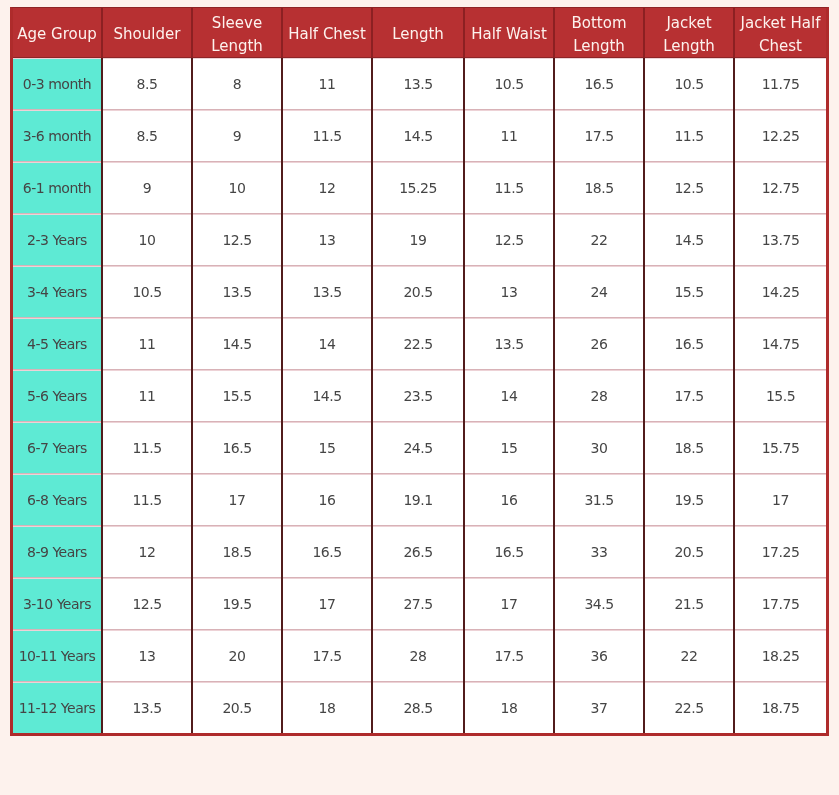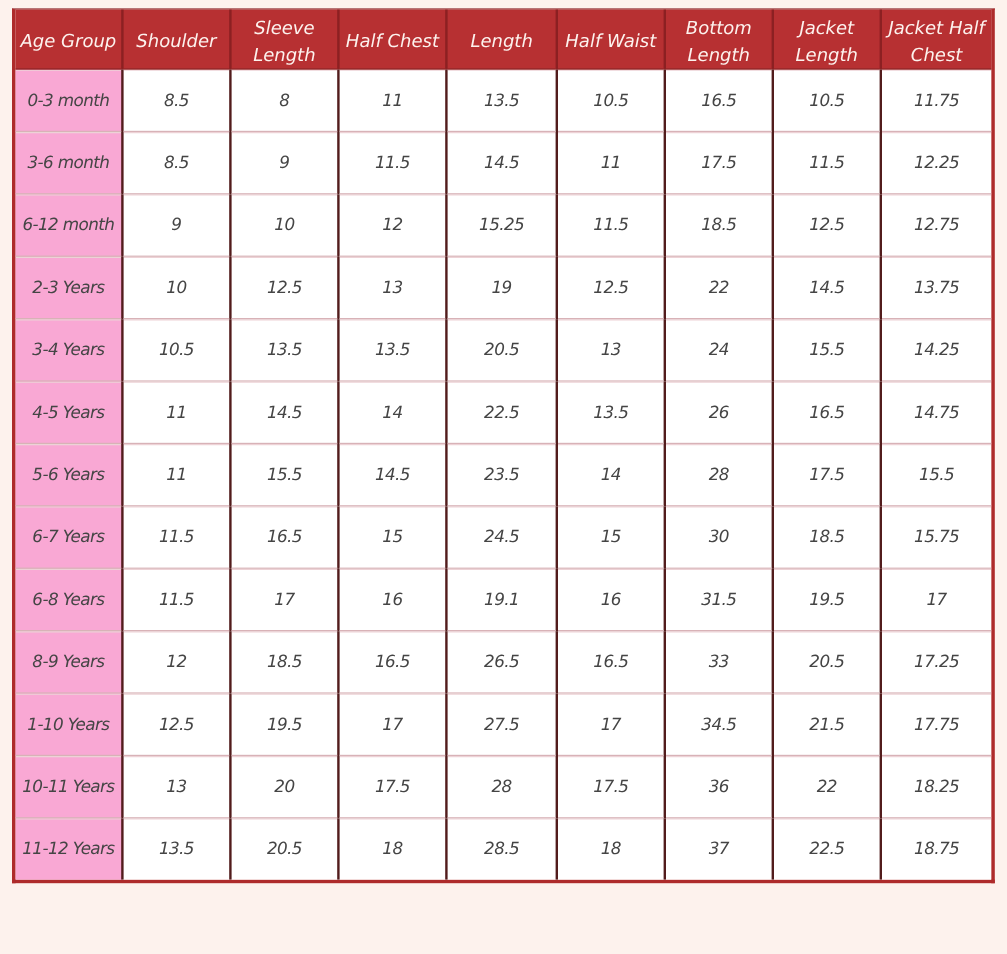--- a/index.html
+++ b/index.html
@@ -10,36 +10,36 @@
     font-family:"DejaVu Sans", sans-serif;
     overflow:hidden;
   }
   #chart-wrap{
     position:absolute;left:10px;top:7px;width:819px;
     box-sizing:border-box;
     border:3px solid #AE2B2B;
     border-top:1px solid #8E2426;
     filter:opacity(1);
   }
-  table.size-table{border-collapse:collapse;width:813px;table-layout:fixed;font-style:italic;}
+  table.size-table{border-collapse:collapse;width:813px;table-layout:fixed;}
   table.size-table th{
     background:#B73032;color:#FDF2EE;font-weight:400;font-size:15px;
     height:49px;padding:0 3px;text-align:center;vertical-align:middle;
     border-right:2px solid #8C2022;line-height:23.5px;border-bottom:1px solid #8E2426;
   }
   table.size-table th:last-child{border-right:0;text-align:center;}
   table.size-table th > span{display:block;position:relative;top:2.5px;}
   table.size-table td{
     background:#FFFFFF;color:#454545;font-size:14px;letter-spacing:-0.5px;height:51px;
     text-align:center;vertical-align:middle;
     border-right:2px solid #521C1C;border-top:1px solid #D8B2B7;box-shadow:inset 0 1px 0 #EDD2D6;
     padding:0 3px;
   }
   table.size-table td:last-child{border-right:0;}
-  table.size-table td.agecol{background:#f9a8d4;}
+  table.size-table td.agecol{background:#5eead4;}
   table.size-table tbody tr:first-child td{border-top:0;height:51px;}
 </style>
 </head>
 <body>
 
 <div id="chart-wrap">
   <table class="size-table">
       <colgroup>
         <col style="width: 89px;">
         <col style="width: 90px;">
@@ -99,21 +99,21 @@
           <td>8.5</td>
           <td>9</td>
           <td>11.5</td>
           <td>14.5</td>
           <td>11</td>
           <td>17.5</td>
           <td>11.5</td>
           <td>12.25</td>
         </tr>
         <tr>
-          <td class="agecol">6-12 month</td>
+          <td class="agecol">6-1 month</td>
           <td>9</td>
           <td>10</td>
           <td>12</td>
           <td>15.25</td>
           <td>11.5</td>
           <td>18.5</td>
           <td>12.5</td>
           <td>12.75</td>
         </tr>
         <tr>
@@ -187,21 +187,21 @@
           <td>12</td>
           <td>18.5</td>
           <td>16.5</td>
           <td>26.5</td>
           <td>16.5</td>
           <td>33</td>
           <td>20.5</td>
           <td>17.25</td>
         </tr>
         <tr>
-          <td class="agecol">1-10 Years</td>
+          <td class="agecol">3-10 Years</td>
           <td>12.5</td>
           <td>19.5</td>
           <td>17</td>
           <td>27.5</td>
           <td>17</td>
           <td>34.5</td>
           <td>21.5</td>
           <td>17.75</td>
         </tr>
         <tr>

